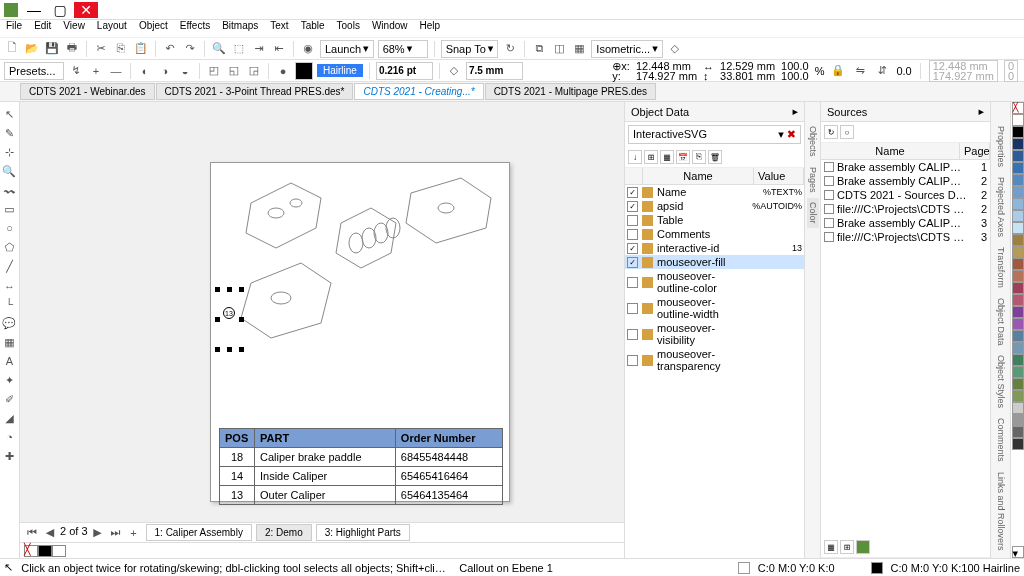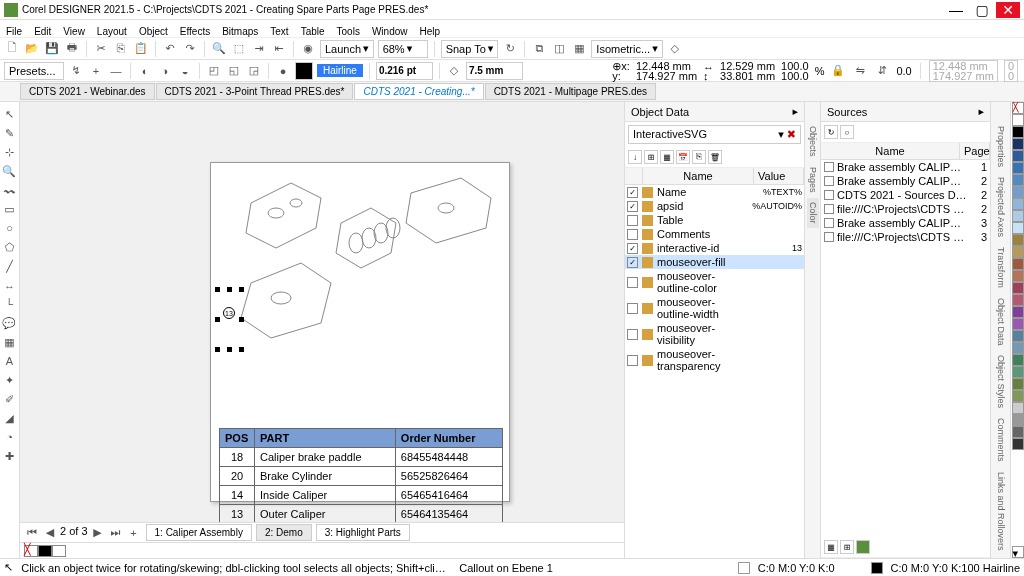--- a/index.html
+++ b/index.html
@@ -3,21 +3,21 @@
 <meta charset="utf-8">
 <style>
 * { margin: 0; padding: 0; box-sizing: border-box; font-family: "Segoe UI", Tahoma, sans-serif; font-size: 11px; }
 body { background: #f0f0f0; width: 1024px; height: 576px; overflow: hidden; display: flex; flex-direction: column; }
 .titlebar { height: 20px; background: #fff; display: flex; align-items: center; padding: 0 4px; border-bottom: 1px solid #ddd; }
 .title-icon { width: 14px; height: 14px; background: #5a8f3c; margin-right: 4px; }
 .title-text { flex: 1; font-size: 10px; }
 .title-btns { display: flex; gap: 2px; }
 .title-btn { width: 24px; height: 16px; display: flex; align-items: center; justify-content: center; font-size: 14px; }
 .title-btn.close { background: #e81123; color: #fff; }
-.menubar { height: 18px; background: #fff; display: flex; gap: 12px; padding: 0 6px; align-items: flex-end; border-bottom: 1px solid #eee; }
+.menubar { height: 18px; background: #fff; display: flex; gap: 12px; padding: 0 6px; align-items: flex-start; border-bottom: 1px solid #eee; }
 .menubar span { font-size: 10px; }
 .toolbar { height: 22px; background: #fff; display: flex; align-items: center; gap: 4px; padding: 0 4px; border-bottom: 1px solid #e0e0e0; }
 .toolbar2 { height: 22px; background: #fff; display: flex; align-items: center; gap: 4px; padding: 0 4px; border-bottom: 1px solid #e0e0e0; }
 .tbicon { width: 16px; height: 16px; display: inline-flex; align-items: center; justify-content: center; font-size: 11px; color: #555; border: 1px solid transparent; }
 .tb-sep { width: 1px; height: 16px; background: #ddd; margin: 0 2px; }
 .combo { height: 18px; border: 1px solid #ccc; padding: 0 4px; font-size: 10px; display: flex; align-items: center; background: #fff; gap: 2px; }
 .combo.small { width: 50px; }
 .spinner { display: flex; align-items: center; border: 1px solid #ccc; height: 18px; background: #fff; font-size: 10px; }
 .spinner input { border: none; width: 55px; font-size: 10px; padding: 0 2px; font-weight: bold; }
 .tabs-row { height: 20px; background: #f5f5f5; display: flex; align-items: center; padding-left: 20px; border-bottom: 1px solid #ddd; }
@@ -67,21 +67,20 @@
 .hairline-label { background:#2e7cf6; color:#fff; padding:1px 6px; font-size:10px; }
 .readouts { display:flex; gap:6px; font-size:9px; align-items:center; margin-left:auto; margin-right:2px; }
 .readouts .ro { display:flex; flex-direction:column; line-height:10px; }
 .ro-box { border:1px solid #ccc; padding:0 3px; color:#aaa; }
 </style>
 </head>
 <body>
 
 <div class="titlebar">
   <div class="title-icon"></div>
-  <div class="title-text">Corel DESIGNER 2021.5 - C:\Projects\CDTS 2021 - Creating Spare Parts Page PRES.des*</div>
   <div class="title-btns">
     <div class="title-btn">—</div>
     <div class="title-btn">▢</div>
     <div class="title-btn close">✕</div>
   </div>
 </div>
 
 <div class="menubar">
   <span>File</span>
   <span>Edit</span>
@@ -278,25 +277,20 @@
             <th>POS</th>
             <th>PART</th>
             <th>Order Number</th>
           </tr>
             </thead>
           <tbody id="parts-body">
               <tr>
                 <td>18</td>
                 <td>Caliper brake paddle</td>
                 <td>68455484448</td>
-              </tr>
-              <tr>
-                <td>20</td>
-                <td>Brake Cylinder</td>
-                <td>56525826464</td>
               </tr>
               <tr>
                 <td>14</td>
                 <td>Inside Caliper</td>
                 <td>65465416464</td>
               </tr>
               <tr>
                 <td>13</td>
                 <td>Outer Caliper</td>
                 <td>65464135464</td>

